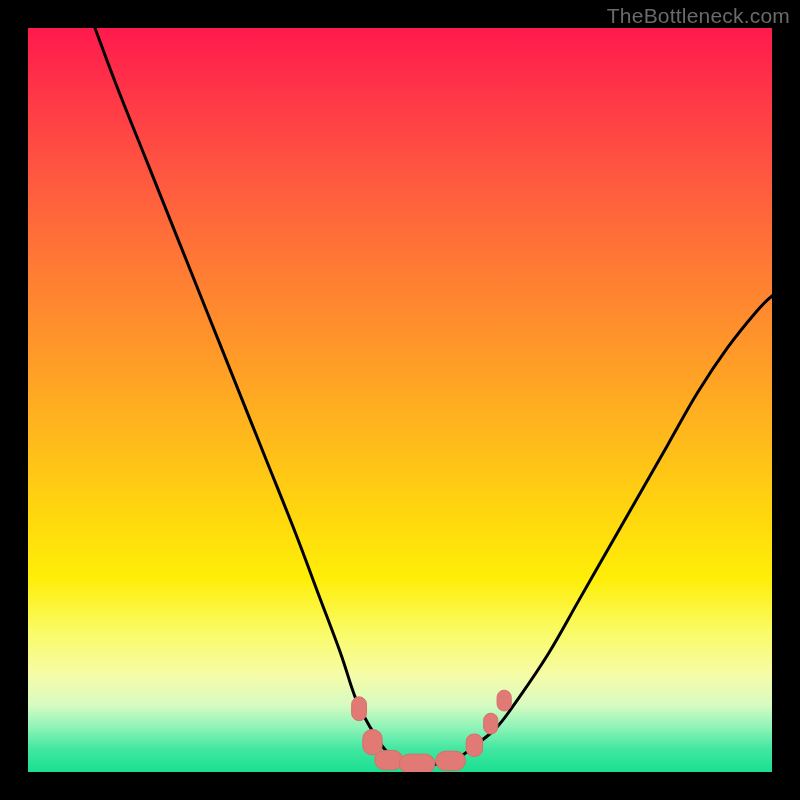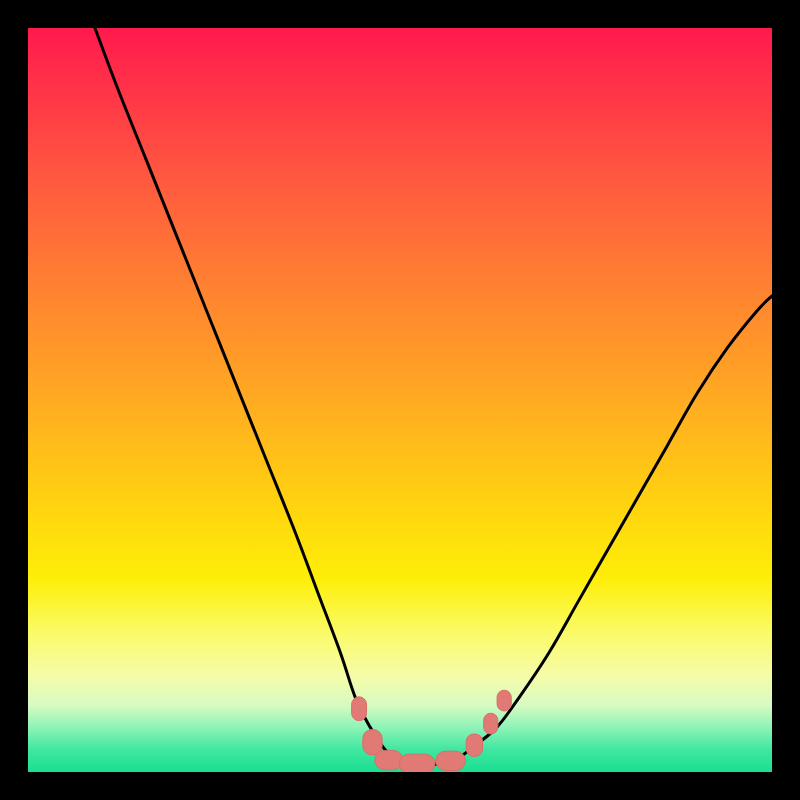--- a/index.html
+++ b/index.html
@@ -58,20 +58,21 @@
     left: 0;
     top: 0;
     width: 744px;
     height: 744px;
   }
 </style>
 </head>
 <body>
 
 <div class="frame">
+  <div class="watermark">TheBottleneck.com</div>
   <div class="plot-area">
     <svg class="curve" viewBox="0 0 744 744" preserveAspectRatio="none">
       <path id="curve-path" fill="none" stroke="#000000" stroke-width="3" stroke-linecap="round" d="M 66.96 0.00 C 70.98 10.71, 79.91 35.41, 89.28 59.52 C 98.65 83.63, 108.33 107.14, 119.04 133.92 C 129.75 160.70, 138.09 181.54, 148.80 208.32 C 159.51 235.10, 167.85 255.94, 178.56 282.72 C 189.27 309.50, 197.61 330.34, 208.32 357.12 C 219.03 383.90, 227.37 404.74, 238.08 431.52 C 248.79 458.30, 258.47 481.81, 267.84 505.92 C 277.21 530.03, 282.12 544.01, 290.16 565.44 C 298.20 586.87, 305.78 606.21, 312.48 624.96 C 319.18 643.71, 322.00 656.21, 327.36 669.60 C 332.72 682.99, 336.88 689.99, 342.24 699.36 C 347.60 708.73, 351.76 715.65, 357.12 721.68 C 362.48 727.71, 366.64 730.16, 372.00 732.84 C 377.36 735.52, 381.52 735.89, 386.88 736.56 C 392.24 737.23, 396.40 736.83, 401.76 736.56 C 407.12 736.29, 411.28 736.41, 416.64 735.07 C 422.00 733.73, 426.16 732.20, 431.52 729.12 C 436.88 726.04, 439.70 723.32, 446.40 717.96 C 453.10 712.60, 460.68 708.06, 468.72 699.36 C 476.76 690.66, 481.67 682.99, 491.04 669.60 C 500.41 656.21, 510.09 642.37, 520.80 624.96 C 531.51 607.55, 539.85 591.63, 550.56 572.88 C 561.27 554.13, 569.61 539.55, 580.32 520.80 C 591.03 502.05, 599.37 487.47, 610.08 468.72 C 620.79 449.97, 629.13 435.39, 639.84 416.64 C 650.55 397.89, 658.89 381.97, 669.60 364.56 C 680.31 347.15, 688.65 334.65, 699.36 319.92 C 710.07 305.19, 721.08 292.09, 729.12 282.72 C 737.16 273.35, 741.32 270.52, 744.00 267.84"></path>
       <g id="markers">
           <rect x="323.64" y="668.86" width="14.88" height="23.81" rx="7.44" ry="7.44" fill="#e17a74" stroke="#d66f6a" stroke-width="1"></rect>
           <rect x="334.80" y="701.59" width="19.34" height="25.30" rx="8.93" ry="8.93" fill="#e17a74" stroke="#d66f6a" stroke-width="1"></rect>
           <rect x="346.70" y="722.42" width="28.27" height="19.34" rx="9.67" ry="9.67" fill="#e17a74" stroke="#d66f6a" stroke-width="1"></rect>
           <rect x="371.26" y="726.14" width="35.71" height="19.34" rx="9.67" ry="9.67" fill="#e17a74" stroke="#d66f6a" stroke-width="1"></rect>
           <rect x="407.71" y="723.17" width="29.76" height="19.34" rx="9.67" ry="9.67" fill="#e17a74" stroke="#d66f6a" stroke-width="1"></rect>
           <rect x="438.22" y="706.06" width="16.37" height="22.32" rx="7.44" ry="7.44" fill="#e17a74" stroke="#d66f6a" stroke-width="1"></rect>

